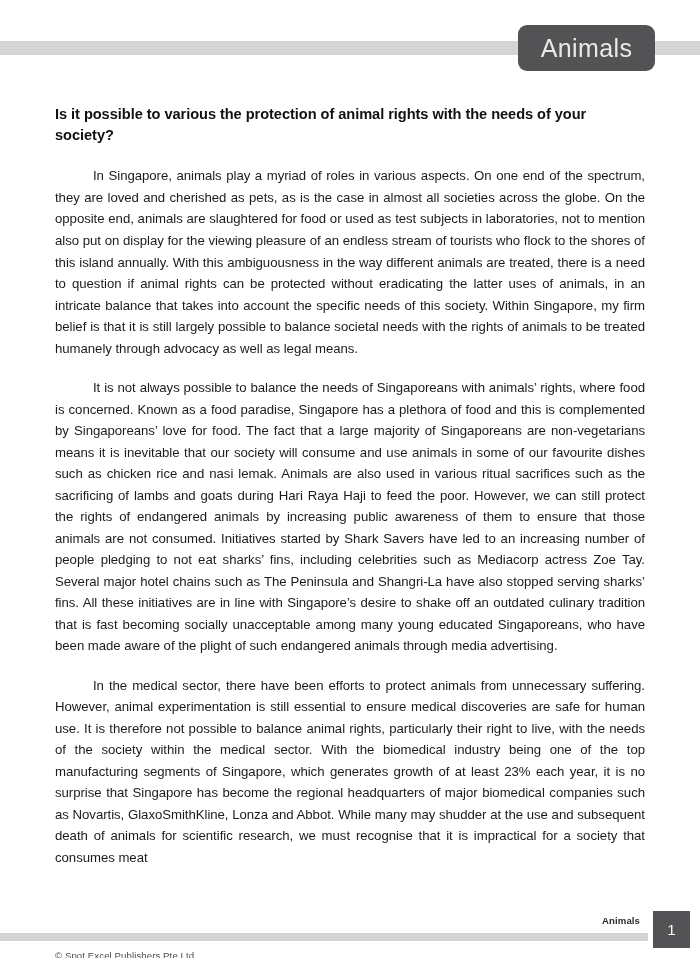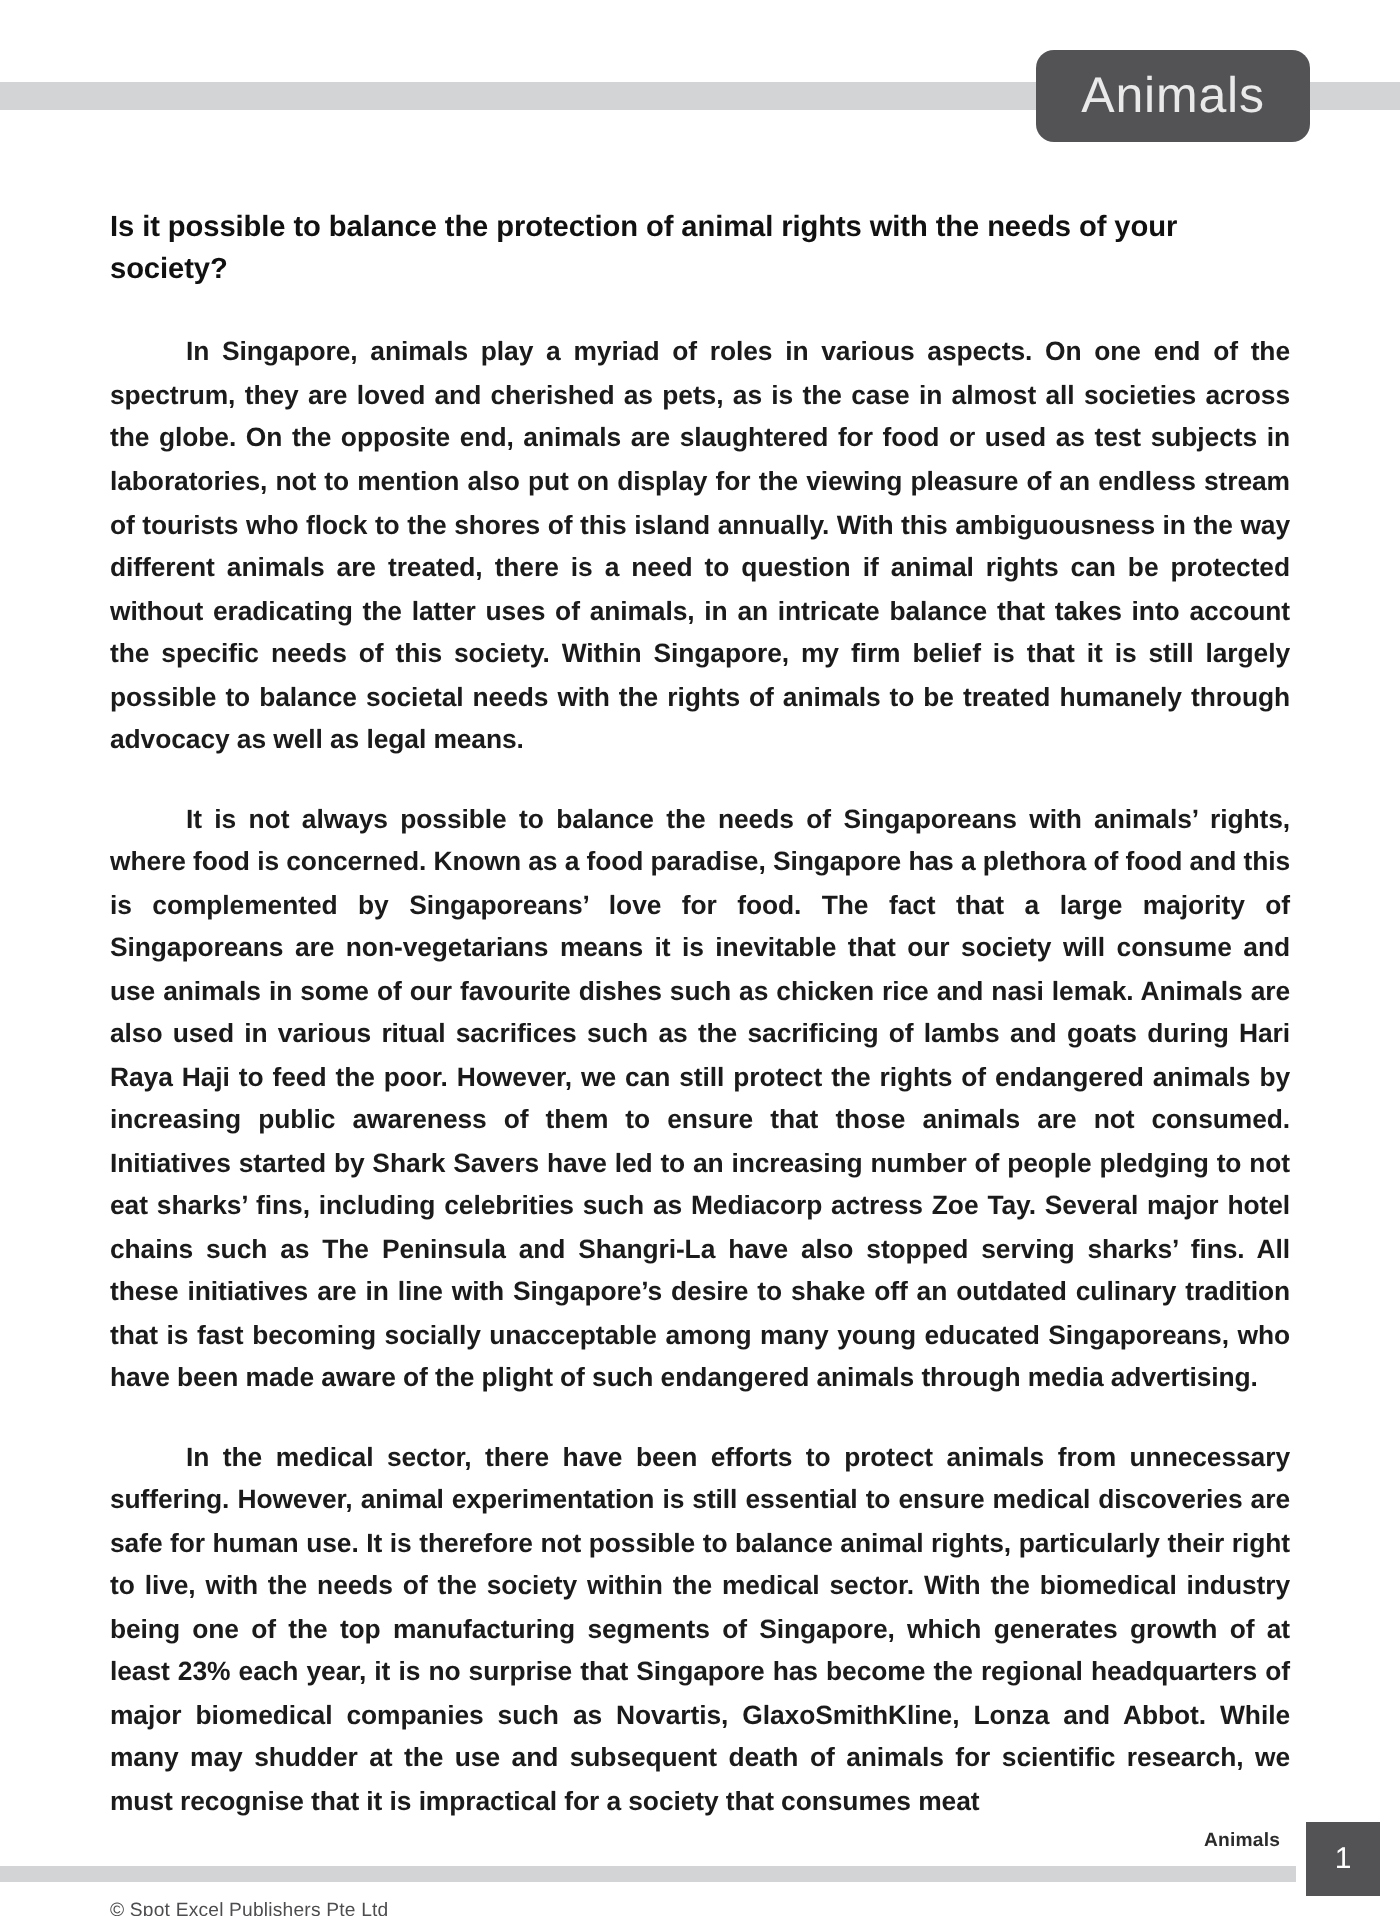--- a/index.html
+++ b/index.html
@@ -62,21 +62,20 @@
   }
   .para {
     font-size: 13.2px;
     line-height: 1.63;
     text-align: justify;
     text-justify: inter-word;
     text-indent: 38px;
     margin: 0 0 18px 0;
     color: #1b1b1b;
     letter-spacing: -0.04px;
-    font-weight: bold;
   }
   .para:last-child { margin-bottom: 0; }
 
   
   .footer-rule {
     position: absolute;
     left: 0;
     top: 933px;
     width: 648px;
     height: 8px;
@@ -119,21 +118,21 @@
 </style>
 </head>
 <body>
 
 <div class="header-band"></div>
 <div class="chapter-tab">
   <span class="chapter-tab-label">Animals</span>
 </div>
 
 <div class="content">
-  <h1 class="essay-title">Is it possible to balance the protection of animal rights with the needs of your society?</h1>
+  <h1 class="essay-title">Is it possible to various the protection of animal rights with the needs of your society?</h1>
 
   <p class="para">In Singapore, animals play a myriad of roles in various aspects. On one end of the spectrum, they are loved and cherished as pets, as is the case in almost all societies across the globe. On the opposite end, animals are slaughtered for food or used as test subjects in laboratories, not to mention also put on display for the viewing pleasure of an endless stream of tourists who flock to the shores of this island annually. With this ambiguousness in the way different animals are treated, there is a need to question if animal rights can be protected without eradicating the latter uses of animals, in an intricate balance that takes into account the specific needs of this society. Within Singapore, my firm belief is that it is still largely possible to balance societal needs with the rights of animals to be treated humanely through advocacy as well as legal means.</p>
 
   <p class="para">It is not always possible to balance the needs of Singaporeans with animals’ rights, where food is concerned. Known as a food paradise, Singapore has a plethora of food and this is complemented by Singaporeans’ love for food. The fact that a large majority of Singaporeans are non-vegetarians means it is inevitable that our society will consume and use animals in some of our favourite dishes such as chicken rice and nasi lemak. Animals are also used in various ritual sacrifices such as the sacrificing of lambs and goats during Hari Raya Haji to feed the poor. However, we can still protect the rights of endangered animals by increasing public awareness of them to ensure that those animals are not consumed. Initiatives started by Shark Savers have led to an increasing number of people pledging to not eat sharks’ fins, including celebrities such as Mediacorp actress Zoe Tay. Several major hotel chains such as The Peninsula and Shangri-La have also stopped serving sharks’ fins. All these initiatives are in line with Singapore’s desire to shake off an outdated culinary tradition that is fast becoming socially unacceptable among many young educated Singaporeans, who have been made aware of the plight of such endangered animals through media advertising.</p>
 
   <p class="para">In the medical sector, there have been efforts to protect animals from unnecessary suffering. However, animal experimentation is still essential to ensure medical discoveries are safe for human use. It is therefore not possible to balance animal rights, particularly their right to live, with the needs of the society within the medical sector. With the biomedical industry being one of the top manufacturing segments of Singapore, which generates growth of at least 23% each year, it is no surprise that Singapore has become the regional headquarters of major biomedical companies such as Novartis, GlaxoSmithKline, Lonza and Abbot. While many may shudder at the use and subsequent death of animals for scientific research, we must recognise that it is impractical for a society that consumes meat</p>
 </div>
 
 <div class="footer-rule"></div>
 <div class="footer-copyright">© Spot Excel Publishers Pte Ltd</div>

